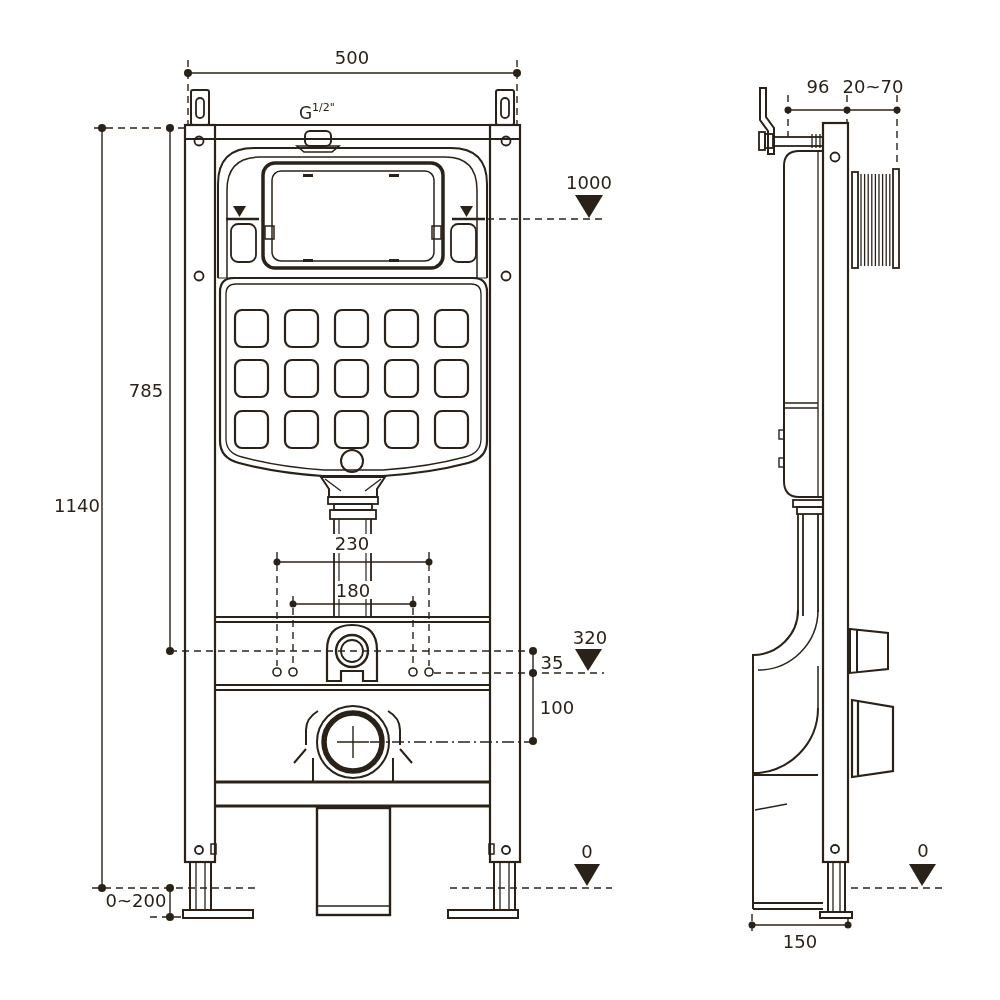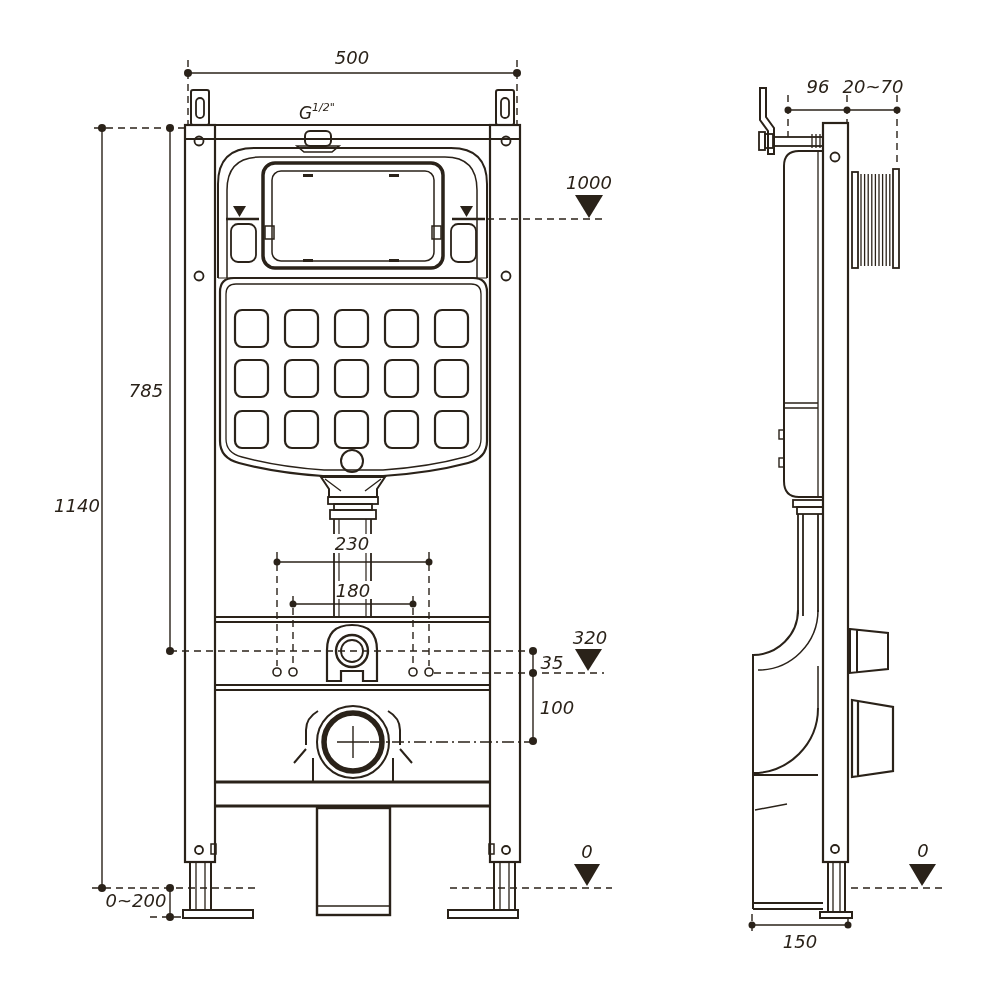--- a/index.html
+++ b/index.html
@@ -1,16 +1,16 @@
 <!DOCTYPE html>
 <html><head>
 <meta charset="utf-8">
 <style>
   html,body{margin:0;padding:0;background:#ffffff;}
-  .canvas{position:relative;width:1000px;height:1000px;background:#ffffff;overflow:hidden;font-style:italic;}
+  .canvas{position:relative;width:1000px;height:1000px;background:#ffffff;overflow:hidden;}
   svg{position:absolute;left:0;top:0;}
   .lbl{font-family:"DejaVu Sans",sans-serif;font-size:18px;fill:#2a2219;text-anchor:middle;}
   .lbl-sup{font-family:"DejaVu Sans",sans-serif;font-size:11px;fill:#2a2219;text-anchor:start;}
   .lbl-g{font-family:"DejaVu Sans",sans-serif;font-size:17px;fill:#2a2219;text-anchor:start;}
   .ln{stroke:#2a2219;fill:none;}
   .fil{fill:#2a2219;stroke:none;}
   .dash{stroke:#2a2219;fill:none;stroke-width:1.4;stroke-dasharray:7 5;}
   .cdash{stroke:#2a2219;fill:none;stroke-width:1.4;stroke-dasharray:12 4 2 4;}
 </style>
 </head>

